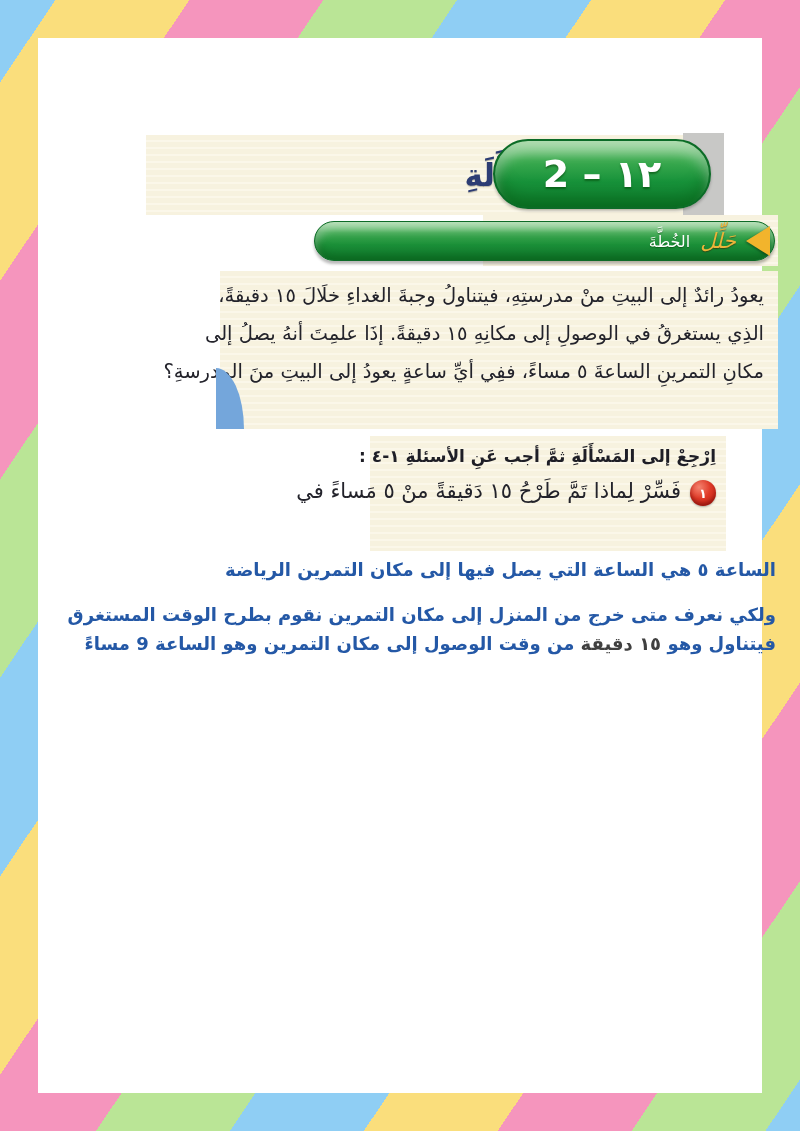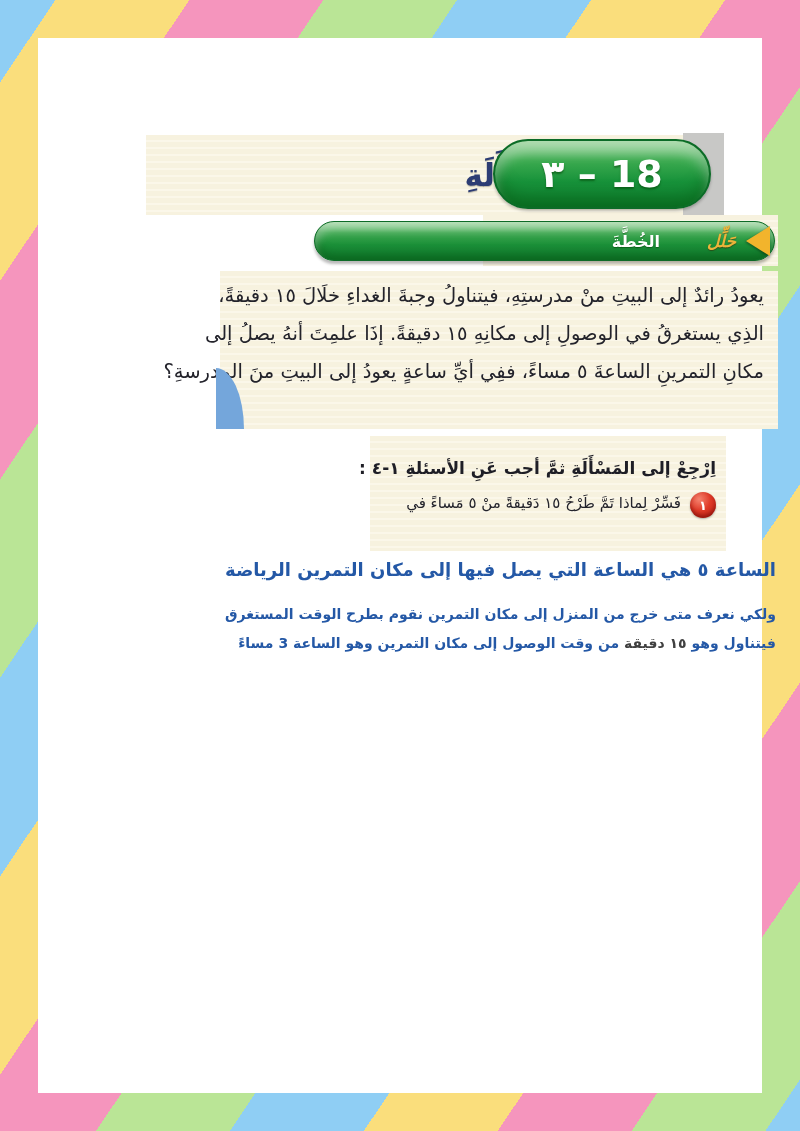--- a/index.html
+++ b/index.html
@@ -44,66 +44,66 @@
   .section-bar { position:absolute; left:276px; top:183px; width:461px; height:40px;
     border-radius:20px; border:1px solid #0E6B28;
     background: linear-gradient(180deg,#9AD49A 0%,#3FA851 28%,#1B9038 60%,#107A30 100%);
     box-shadow: inset 0 8px 8px rgba(255,255,255,.35), inset 0 -6px 10px rgba(0,70,0,.35), 0 3px 3px rgba(0,0,0,.28);
     display:flex; align-items:center; gap:10px; padding-right:4px;
   }
   .tri-left { width:0; height:0;
     border-top:15px solid transparent; border-bottom:15px solid transparent;
     border-right:24px solid #F2B42C; filter:drop-shadow(-1px 1px 1px rgba(0,0,0,.35)); }
   .bar-decor { color:#EBB council; }
-  .bar-decor { color:#EBB43A; font-size:17px; font-weight:bold; font-style:italic;
-    text-shadow:0 1px 1px rgba(60,30,0,.5);margin-left:37px; }
-  .bar-label { color:#FFFFFF; font-size:16px; font-weight:bold; text-shadow:0 1px 1px rgba(0,60,0,.5); }
+  .bar-decor { color:#EBB43A; font-size:21px; font-weight:normal; font-style:italic;
+    text-shadow:0 1px 1px rgba(60,30,0,.5); }
+  .bar-label { color:#FFFFFF; font-size:16px; font-weight:normal; text-shadow:0 1px 1px rgba(0,60,0,.5); }
 
   
   .problem-box { position:absolute; left:182px; top:233px; width:558px; height:158px;
     padding:6px 14px 8px 14px; }
   .problem-line { font-size:19.5px; line-height:38px; color:#23232B; text-align:right; white-space:nowrap; }
 
   .petal { position:absolute; left:178px; top:330px; width:28px; height:61px;
     background:#74A6DB; border-top-right-radius:100% 100%; }
 
   
   .exercise-box { position:absolute; left:332px; top:398px; width:356px; height:115px;
-    padding:16px 10px 0 10px; }
+    padding:4px 10px 0 10px; }
   .exercise-instruction { font-size:17px; font-weight:bold; color:#1E1E26; line-height:32px; text-align:right; white-space:nowrap; }
   .q-item { display:flex; gap:9px; margin-top:3px; }
   .q-badge { flex:0 0 26px; width:26px; height:26px; margin-top:5px; border-radius:50%;
     background: radial-gradient(circle at 35% 28%, #F4836F 0%, #E03A28 45%, #C01D12 100%);
     box-shadow: inset 0 -3px 4px rgba(90,0,0,.5), 0 1px 2px rgba(0,0,0,.3);
     color:#fff; font-size:13px; font-weight:bold; display:flex; align-items:center; justify-content:center; }
-  .q-text { font-size:15px; line-height:33px; color:#23232B; text-align:right; }
+  .q-text { font-size:21px; line-height:33px; color:#23232B; text-align:right; }
   .q-text div { white-space:nowrap; }
 
   
   .answer-1 { position:absolute; left:60px; top:519px; width:678px;
     font-size:18px; font-weight:bold; color:#2458A6; text-align:right; line-height:26px; }
   .answer-2 { position:absolute; left:60px; top:562px; width:678px;
-    font-size:14px; font-weight:bold; color:#2458A6; text-align:right; line-height:29px; }
+    font-size:18px; font-weight:bold; color:#2458A6; text-align:right; line-height:29px; }
   .answer-2 div { white-space:nowrap; }
   .hl-red { color:#404040; }
 </style>
 </head>
 <body>
 
 <div class="frame"></div>
 <div class="content">
 
   <div class="title-band beige-tex">
     <div class="lesson-title" dir="rtl">
       <span class="t-green">خُطَّةُ حَلِّ </span><span class="t-navy">الْمَسْأَلَةِ</span>
     </div>
   </div>
   <div class="gray-patch"></div>
   <div class="lesson-pill" dir="rtl">
-    <span>18 – ٣</span>
+    <span>١٢ – 2</span>
   </div>
 
   <div class="bar-back beige-tex"></div>
   <div class="section-bar" dir="rtl">
     <span class="tri-left"></span>
     <span class="bar-decor">حَلِّل</span>
     <span class="bar-label">الخُطَّةَ</span>
   </div>
 
   <div class="problem-box beige-tex" dir="rtl">
@@ -120,17 +120,17 @@
       <div class="q-text">
         <div>فَسِّرْ لِماذا تَمَّ طَرْحُ ١٥ دَقيقةً منْ ٥ مَساءً في</div>
       </div>
     </div>
   </div>
 
   <div class="answer-1" dir="rtl">الساعة ٥ هي الساعة التي يصل فيها إلى مكان التمرين الرياضة</div>
   <div class="answer-2" dir="rtl">
     <div>ولكي نعرف متى خرج من المنزل إلى مكان التمرين نقوم بطرح الوقت المستغرق</div>
     <div>
-      <span>فيتناول وهو </span><span class="hl-red">١٥ دقيقة</span><span> من وقت الوصول إلى مكان التمرين وهو الساعة 3 مساءً</span>
+      <span>فيتناول وهو </span><span class="hl-red">١٥ دقيقة</span><span> من وقت الوصول إلى مكان التمرين وهو الساعة 9 مساءً</span>
     </div>
   </div>
 
 </div>
 
 </body></html>

